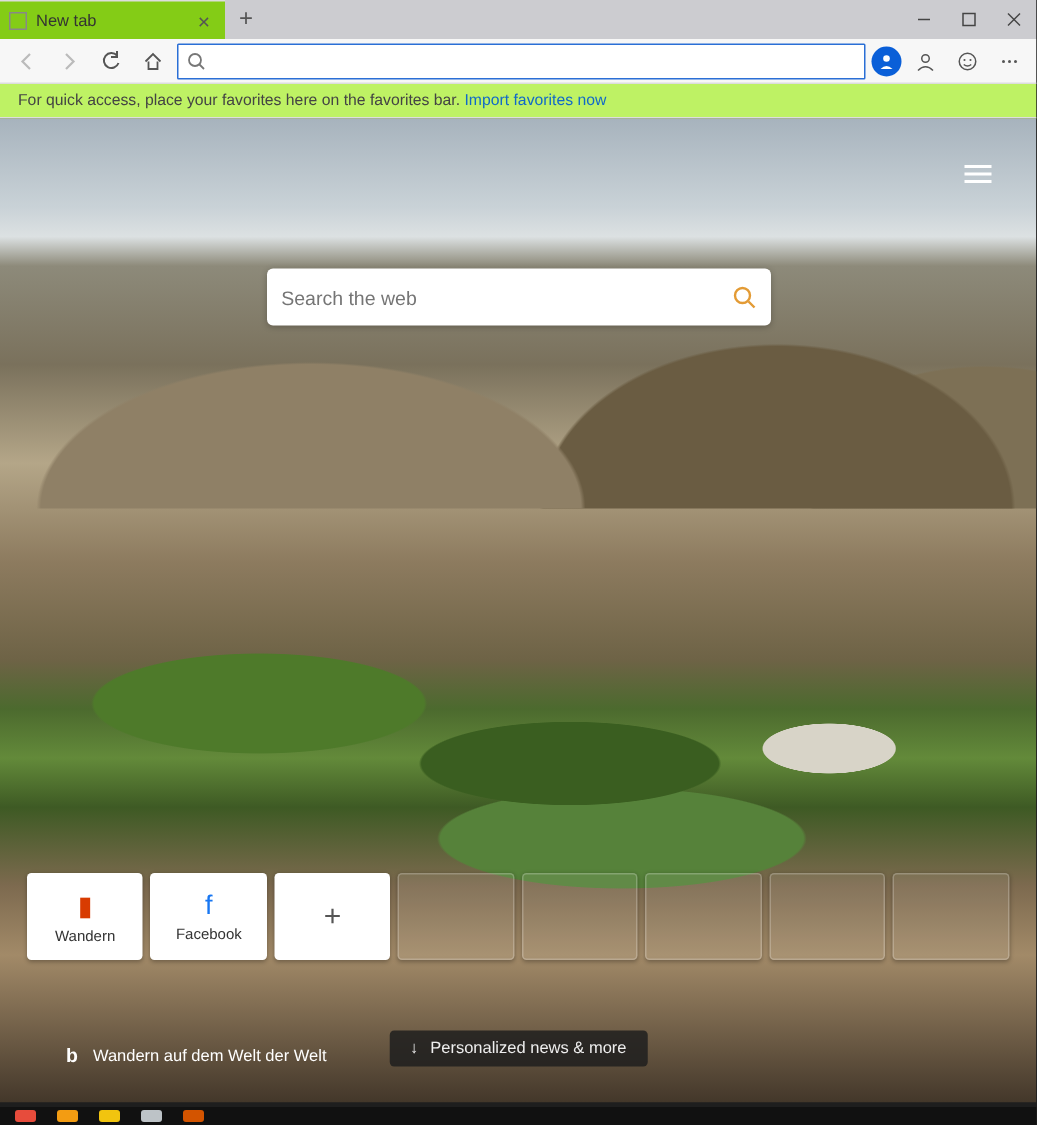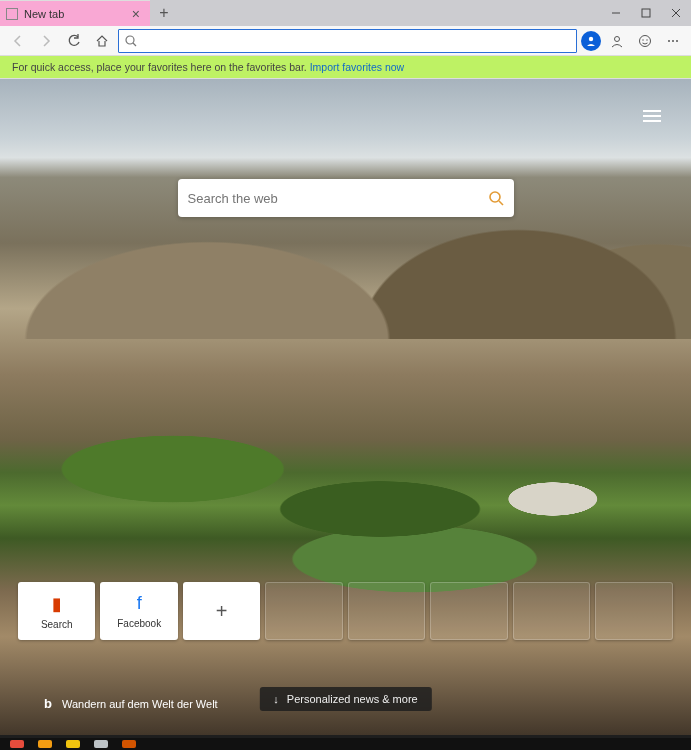--- a/index.html
+++ b/index.html
@@ -1,20 +1,20 @@
 <!DOCTYPE html>
 <html><head>
 <meta charset="utf-8">
 <style>
   * { box-sizing: border-box; margin: 0; padding: 0; font-family: "Segoe UI", Arial, sans-serif; }
   body { width: 691px; height: 750px; background: #1e1e1e; overflow: hidden; position: relative; }
 
   
   .titlebar { height: 26px; background: #ccccd0; display: flex; align-items: stretch; }
-  .tab { background: #f9a8d4; border-top: 1px solid #ddd; display: flex; align-items: center; height: 26px; width: 150px; padding: 0 6px; font-size: 11px; color: #333; position: relative; }
+  .tab { background: #84cc16; border-top: 1px solid #ddd; display: flex; align-items: center; height: 26px; width: 150px; padding: 0 6px; font-size: 11px; color: #333; position: relative; }
   .tab .fav { width: 12px; height: 12px; border: 1px solid #888; margin-right: 6px; }
   .tab .close { margin-left: auto; font-size: 14px; color: #555; padding: 0 4px; }
   .newtab { width: 28px; display: flex; align-items: center; justify-content: center; color: #555; font-size: 16px; }
   .winctrls { margin-left: auto; display: flex; }
   .winctrls > div { width: 30px; display: flex; align-items: center; justify-content: center; color: #444; font-size: 10px; }
 
   
   .toolbar { height: 30px; background: #f7f7f7; display: flex; align-items: center; padding: 0 6px; gap: 4px; border-bottom: 1px solid #ddd; }
   .nav-btn { width: 24px; height: 24px; display: flex; align-items: center; justify-content: center; color: #666; }
   .nav-btn.disabled { color: #bbb; }
@@ -184,21 +184,21 @@
       <svg width="16" height="16">
           <circle cx="7" cy="7" r="5" fill="none" stroke="#e39b35" stroke-width="1.6"></circle>
           <line x1="11" y1="11" x2="15" y2="15" stroke="#e39b35" stroke-width="1.6"></line>
         </svg>
     </span>
   </div>
 
   <div class="tiles">
     <div class="tile">
       <span class="ticon office">▮</span>
-      <span>Search</span>
+      <span>Wandern</span>
     </div>
     <div class="tile">
       <span class="ticon fb">f</span>
       <span>Facebook</span>
     </div>
     <div class="tile add">
       <span>+</span>
     </div>
     <div class="tile empty"></div>
     <div class="tile empty"></div>

